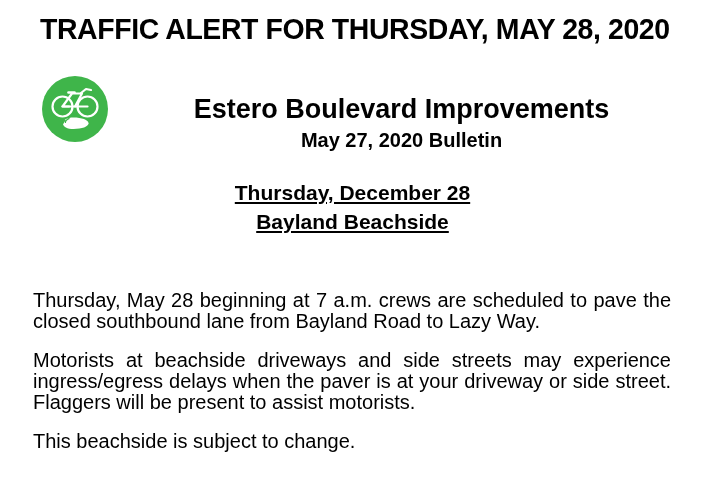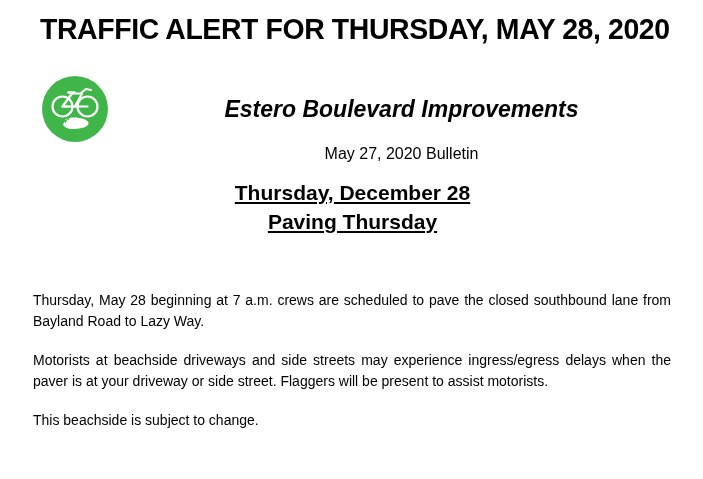--- a/index.html
+++ b/index.html
@@ -66,32 +66,31 @@
 
   
   .project-head {
     position: absolute;
     left: 120px;
     top: 93px;
     width: 563px;
     text-align: center;
   }
   .project-title {
-    font-size: 23px;
+    font-size: 27px;
     font-weight: bold;
     line-height: 32px;
     letter-spacing: 0px;
     white-space: nowrap;
-    font-style: italic;
   }
   .project-sub {
-    font-size: 16px;
-    font-weight: normal;
+    font-size: 20px;
+    font-weight: bold;
     line-height: 23px;
-    margin-top: 17px;
+    margin-top: 4px;
     white-space: nowrap;
   }
 
   
   .sched-head {
     position: absolute;
     left: 40px;
     top: 178px;
     width: 625px;
     text-align: center;
@@ -109,21 +108,21 @@
   }
 
   
   .body-copy {
     position: absolute;
     left: 33px;
     top: 290px;
     width: 638px;
   }
   .para {
-    font-size: 14px;
+    font-size: 20px;
     line-height: 21px;
     text-align: justify;
     text-justify: inter-word;
     margin: 0 0 18px 0;
   }
   .para:last-child {
     margin-bottom: 0;
   }
   .para.no-justify {
     text-align: left;
@@ -161,21 +160,21 @@
   <div class="project-head">
     <div class="project-title">Estero Boulevard Improvements</div>
     <div class="project-sub">May 27, 2020 Bulletin</div>
   </div>
 
   <div class="sched-head">
     <div class="sched-line">
       <span>Thursday, December 28</span>
     </div>
     <div class="sched-line">
-      <span>Paving Thursday</span>
+      <span>Bayland Beachside</span>
     </div>
   </div>
 
   <div class="body-copy">
     <p class="para">Thursday, May 28 beginning at 7 a.m. crews are scheduled to pave the closed southbound lane from Bayland Road to Lazy Way.</p>
     <p class="para">Motorists at beachside driveways and side streets may experience ingress/egress delays when the paver is at your driveway or side street. Flaggers will be present to assist motorists.</p>
     <p class="para no-justify">This beachside is subject to change.</p>
   </div>
 
 </div>

